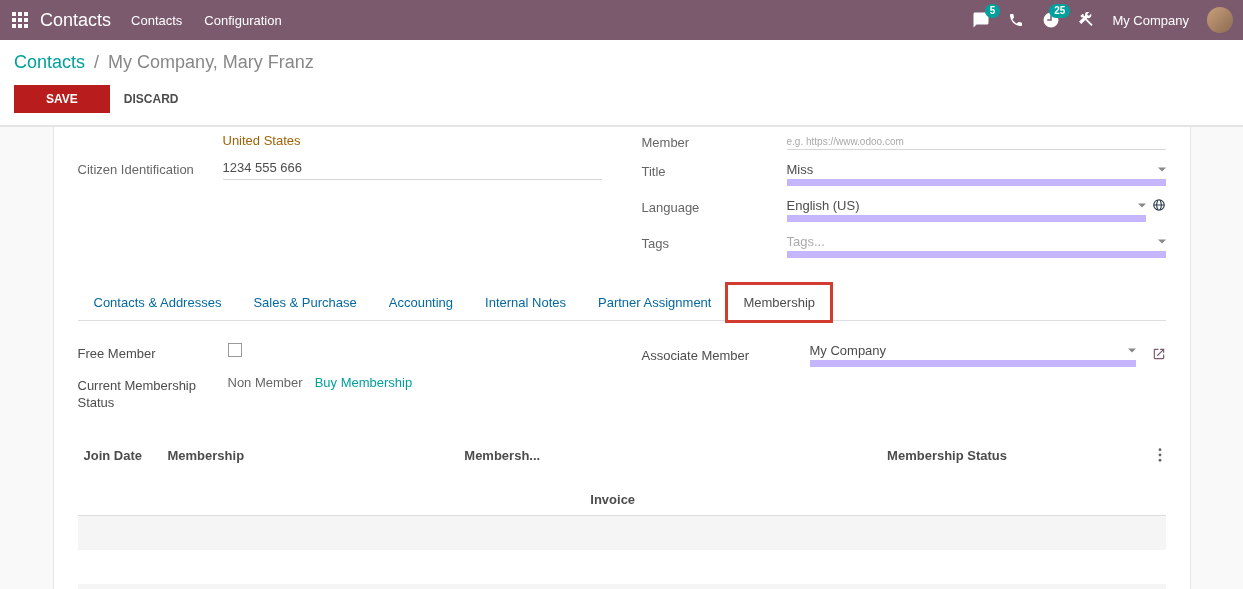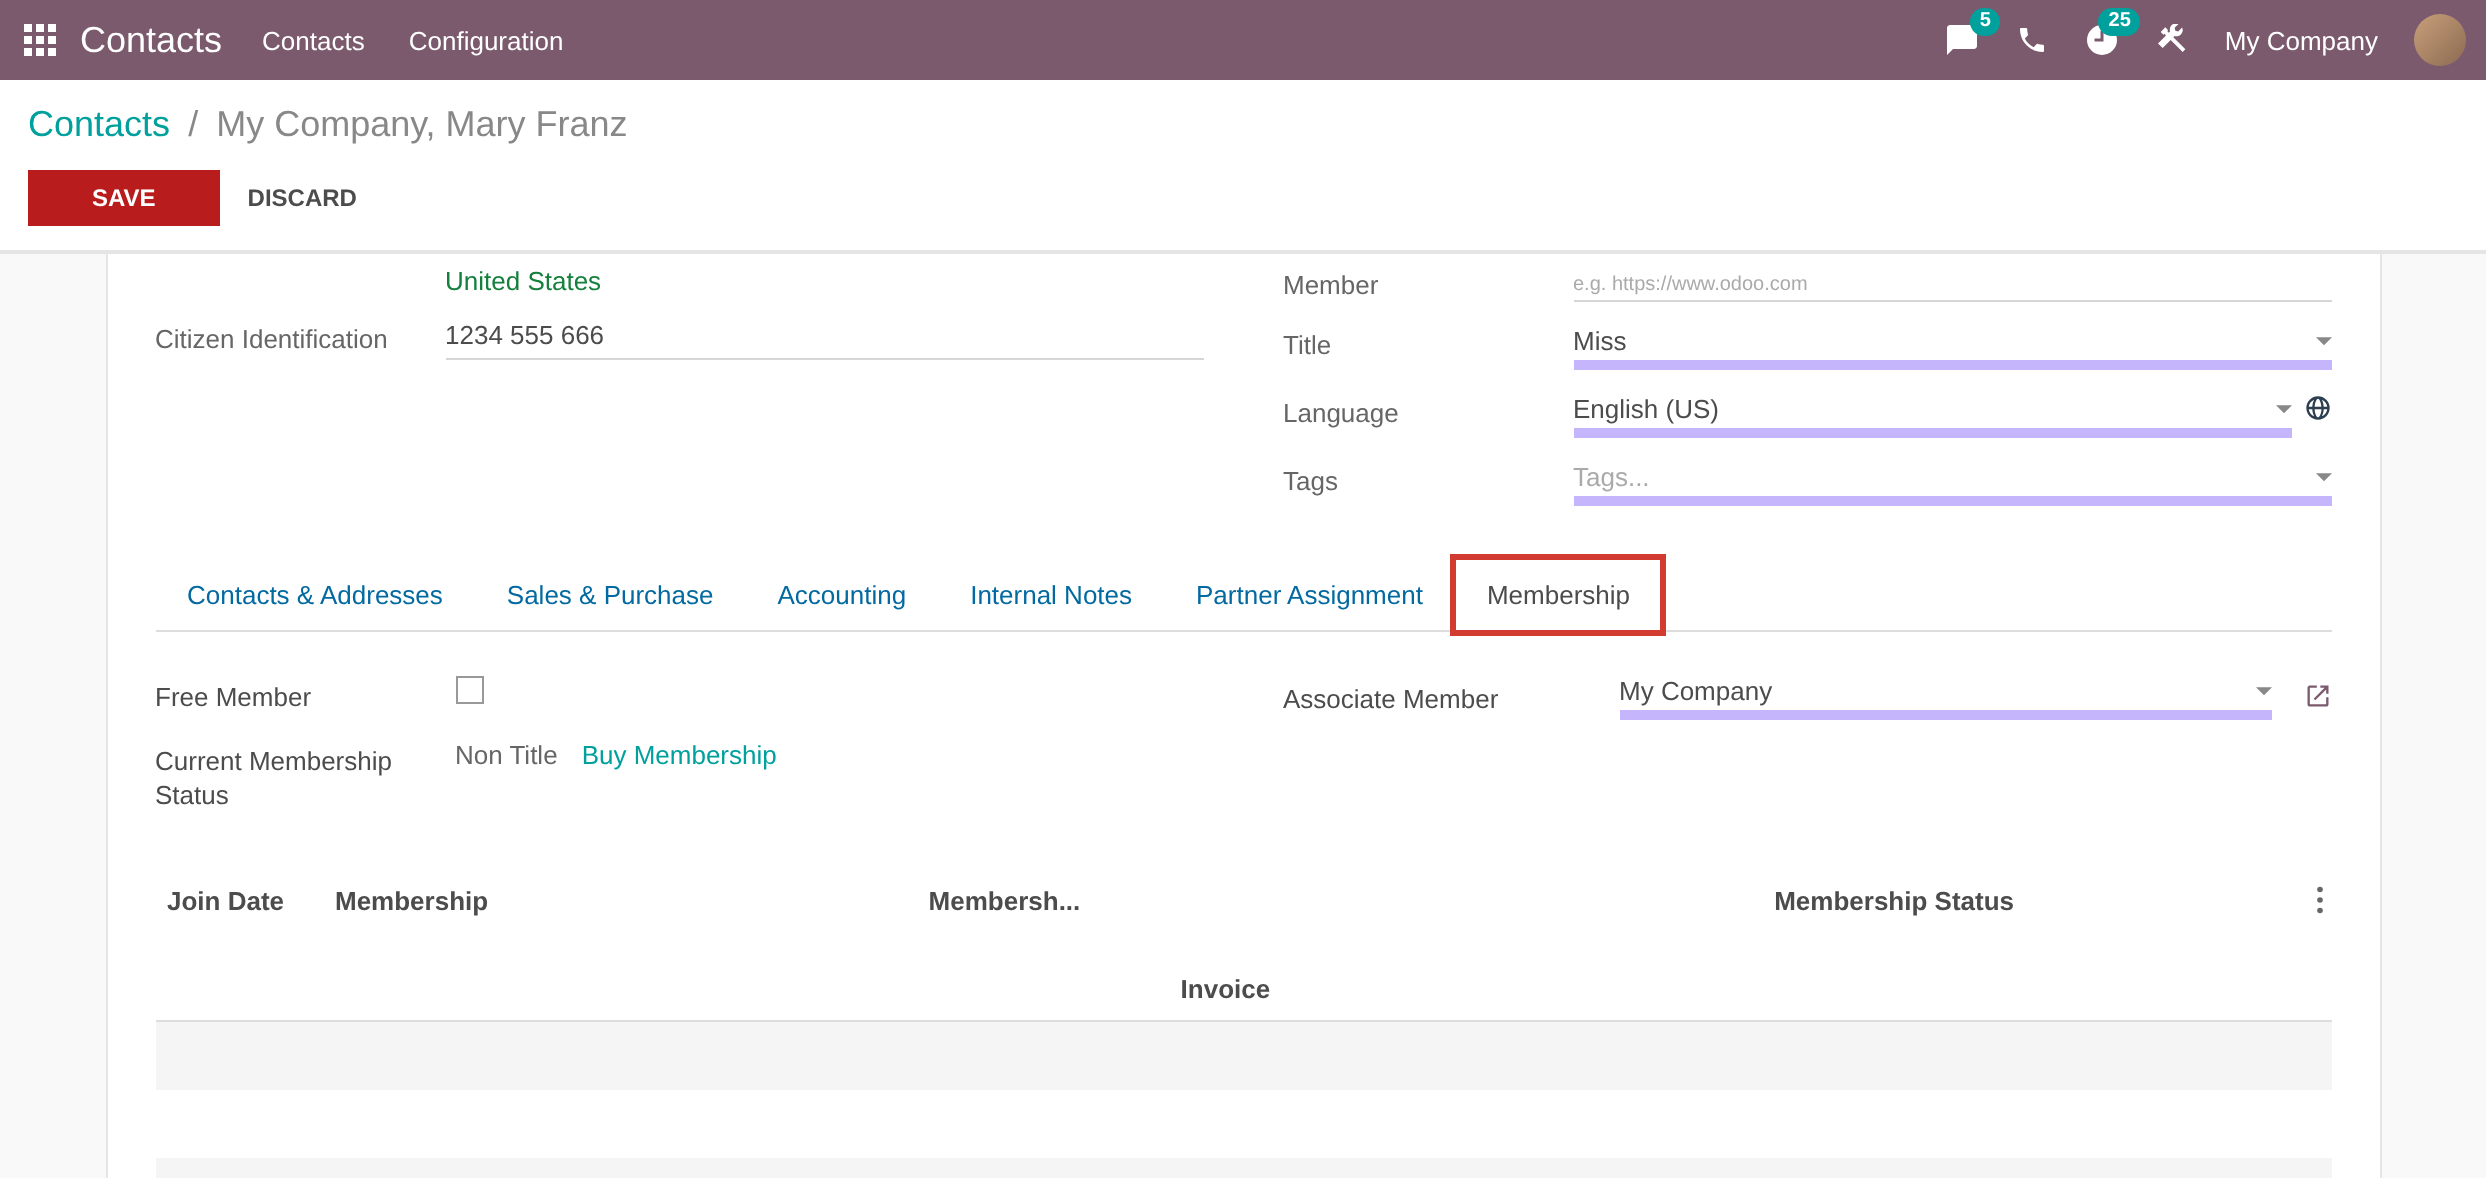--- a/index.html
+++ b/index.html
@@ -29,21 +29,21 @@
   .sheet-wrap { padding:0; background:#f9f9f9; border-top:1px solid #e5e5e5; }
   .sheet { background:#fff; margin:0 auto; max-width:1138px; border:1px solid #e5e5e5; border-top:none; padding:0 24px 28px; }
   .form-grid { display:flex; gap:40px; }
   .col { flex:1; }
   .frow { display:flex; align-items:flex-start; padding:6px 0; }
   .flabel { width:145px; color:#666; font-size:13px; padding-top:2px; }
   .fval { flex:1; font-size:13px; color:#4c4c4c; }
   .fval.under { border-bottom:1px solid #d6d6d6; padding-bottom:2px; min-height:20px; }
   .fval input { width:100%; border:none; border-bottom:1px solid #d6d6d6; background:none; font-size:10px; padding:2px 0; outline:none; color:#4c4c4c; }
   .fval input::placeholder { color:#aaa; }
-  .sel { position:relative; border-bottom:5px solid #c4b5fd; flex:1; display:flex; align-items:center; padding-bottom:2px; }
+  .sel { position:relative; border-bottom:7px solid #c4b5fd; flex:1; display:flex; align-items:center; padding-bottom:2px; }
   .sel .txt { flex:1; font-size:13px; }
   .sel .txt.ph { color:#aaa; }
   .drop-tri { margin-left:4px; }
   .drop-tri svg { fill:#888; }
   .globe { margin-left:6px; }
   .globe svg { fill:#2c3e50; }
   .extlink svg { fill:#7b5a6e; }
   
   .tabs { display:flex; border-bottom:1px solid #ddd; margin-top:20px; }
   .tab { padding:10px 15px; font-size:13px; color:#0369a1; cursor:pointer; border:1px solid transparent; border-bottom:none; background:none; position:relative; }
@@ -133,21 +133,21 @@
   <button class="btn-discard">DISCARD</button>
 </div>
 
 <div class="sheet-wrap">
   <div class="sheet">
     <div class="form-grid">
 
       <div class="col">
         <div class="frow">
           <div class="flabel"></div>
-          <div class="fval" style="color:#15803d;">United States</div>
+          <div class="fval" style="color:#a16207;">United States</div>
         </div>
         <div class="frow">
           <div class="flabel">Citizen Identification</div>
           <div class="fval under">1234 555 666</div>
         </div>
       </div>
 
       <div class="col">
         <div class="frow">
           <div class="flabel">Member</div>
@@ -200,21 +200,21 @@
         <div class="mcol">
           <div class="mrow">
             <div class="mlabel">Free Member</div>
             <div class="mval">
                 <div class="cbox"></div>
               </div>
           </div>
           <div class="mrow">
             <div class="mlabel">Current Membership Status</div>
             <div class="mval">
-              <span style="color:#666;">Non Title</span>
+              <span style="color:#666;">Non Member</span>
               <span class="buy-link">Buy Membership</span>
             </div>
           </div>
         </div>
         <div class="mcol">
           <div class="mrow assoc">
             <div class="mlabel" style="width:160px;">Associate Member</div>
             <div class="sel">
               <span class="txt">My Company</span>
               <span class="drop-tri"><svg width="8" height="8" viewBox="0 0 10 10">

